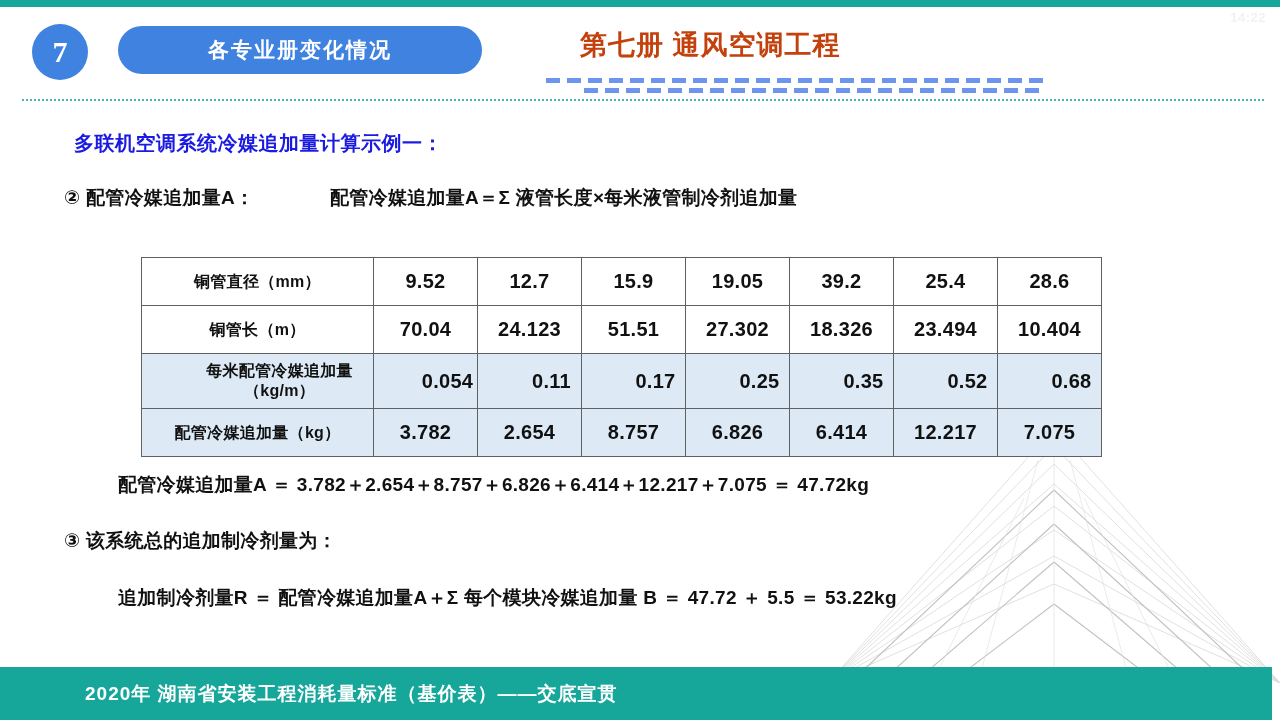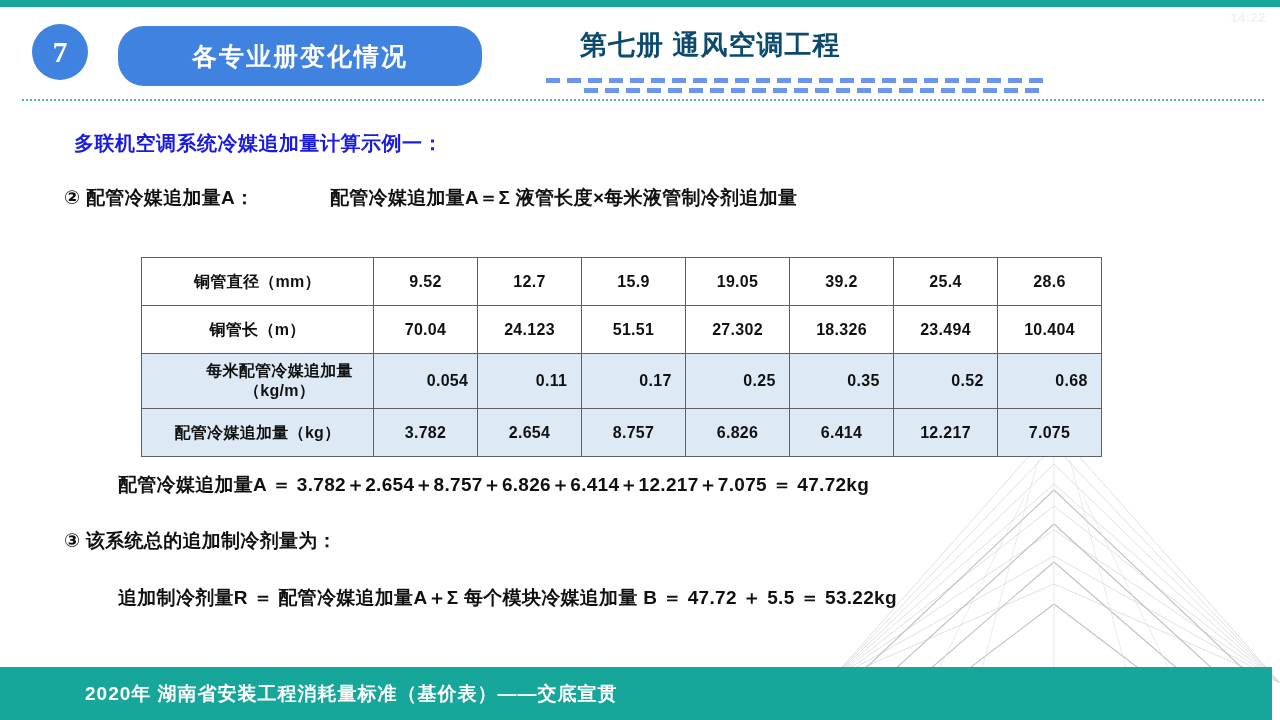--- a/index.html
+++ b/index.html
@@ -58,40 +58,40 @@
     justify-content: center;
     font-family: "Liberation Serif", serif;
   }
 
   
   .pill {
     position: absolute;
     left: 118px;
     top: 26px;
     width: 364px;
-    height: 60px;
+    height: 48px;
     border-radius: 26px;
     background: #3f82e0;
     color: #ffffff;
-    font-size: 25px;
+    font-size: 21px;
     font-weight: bold;
     display: flex;
     align-items: center;
     justify-content: center;
     letter-spacing: 2px;
   }
 
   
   .chapter-title {
     position: absolute;
     left: 580px;
     top: 27px;
     font-size: 27px;
     font-weight: bold;
-    color: #0c4a6e;
+    color: #c2410c;
     letter-spacing: 1px;
     white-space: nowrap;
     text-align: right;
   }
 
   
   .dash-row {
     position: absolute;
     height: 6px;
     display: flex;
@@ -163,21 +163,21 @@
     border-collapse: collapse;
     table-layout: fixed;
     width: 961px;
     background: #ffffff;
     margin-top: 23px;
   }
   .data-table td {
     border: 1px solid #606060;
     text-align: center;
     vertical-align: middle;
-    font-size: 16px;
+    font-size: 20px;
     font-weight: bold;
     color: #111111;
     padding: 4px 2px;
     letter-spacing: 0.3px;
   }
   .data-table td.rowhead {
     width: 232px;
     font-size: 16px;
     line-height: 1.25;
   }

